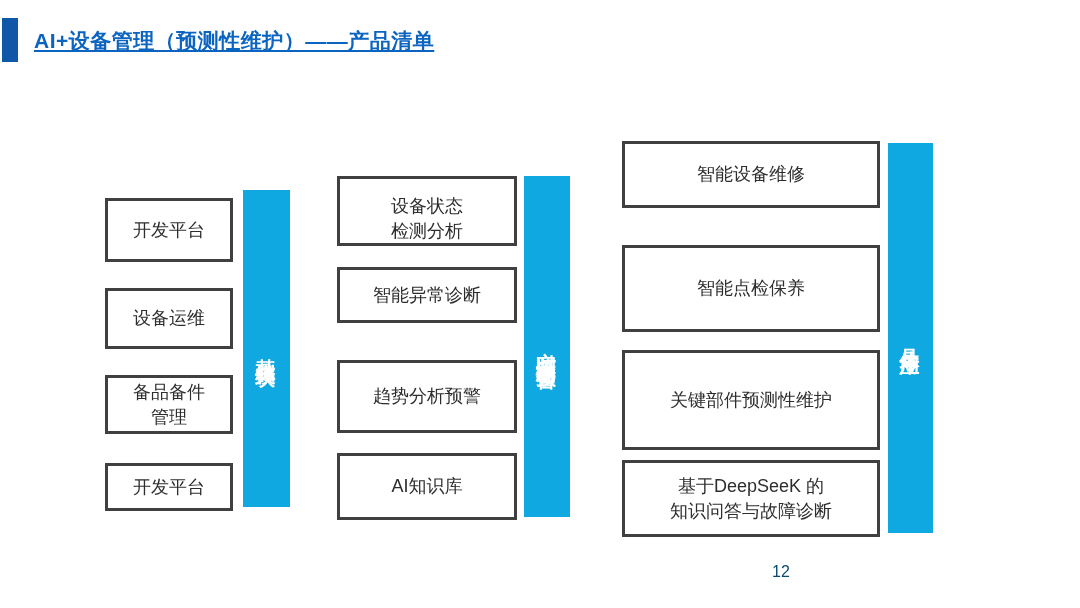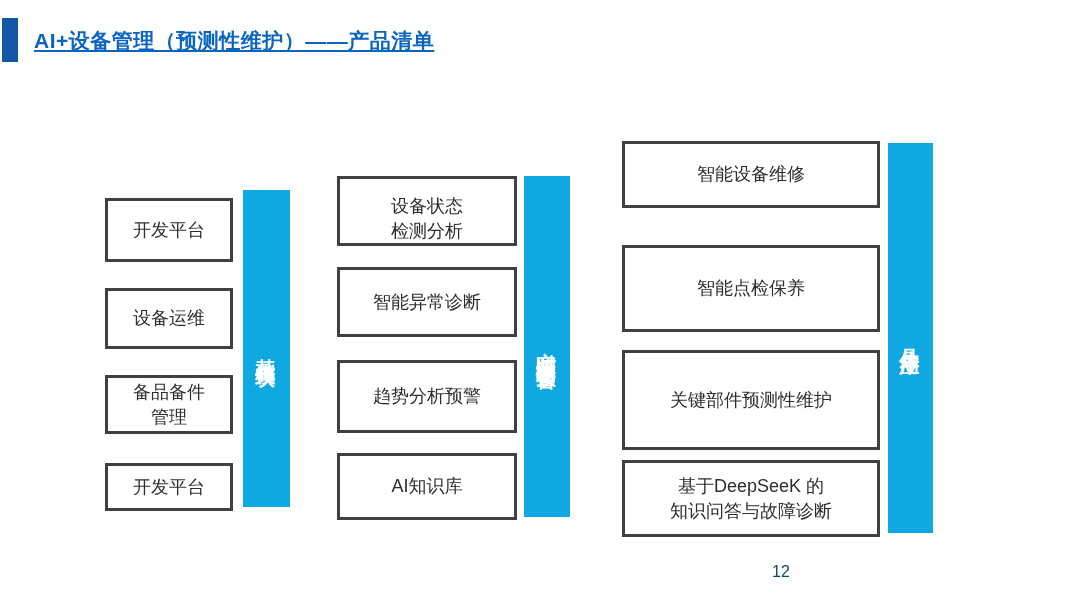--- a/index.html
+++ b/index.html
@@ -30,21 +30,21 @@
   }
   
   .lb { left: 105px; width: 128px; }
   .lb1 { top: 198px; height: 64px; }
   .lb2 { top: 288px; height: 61px; }
   .lb3 { top: 375px; height: 59px; }
   .lb4 { top: 463px; height: 48px; }
   
   .mb { left: 337px; width: 180px; }
   .mb1 { top: 176px; height: 70px; align-items: flex-end; }
-  .mb2 { top: 267px; height: 70px; }
+  .mb2 { top: 267px; height: 56px; }
   .mb3 { top: 360px; height: 73px; }
   .mb4 { top: 453px; height: 67px; }
   
   .rb { left: 622px; width: 258px; }
   .rb1 { top: 141px; height: 67px; }
   .rb2 { top: 245px; height: 87px; }
   .rb3 { top: 350px; height: 100px; }
   .rb4 { top: 460px; height: 77px; }
 
   

